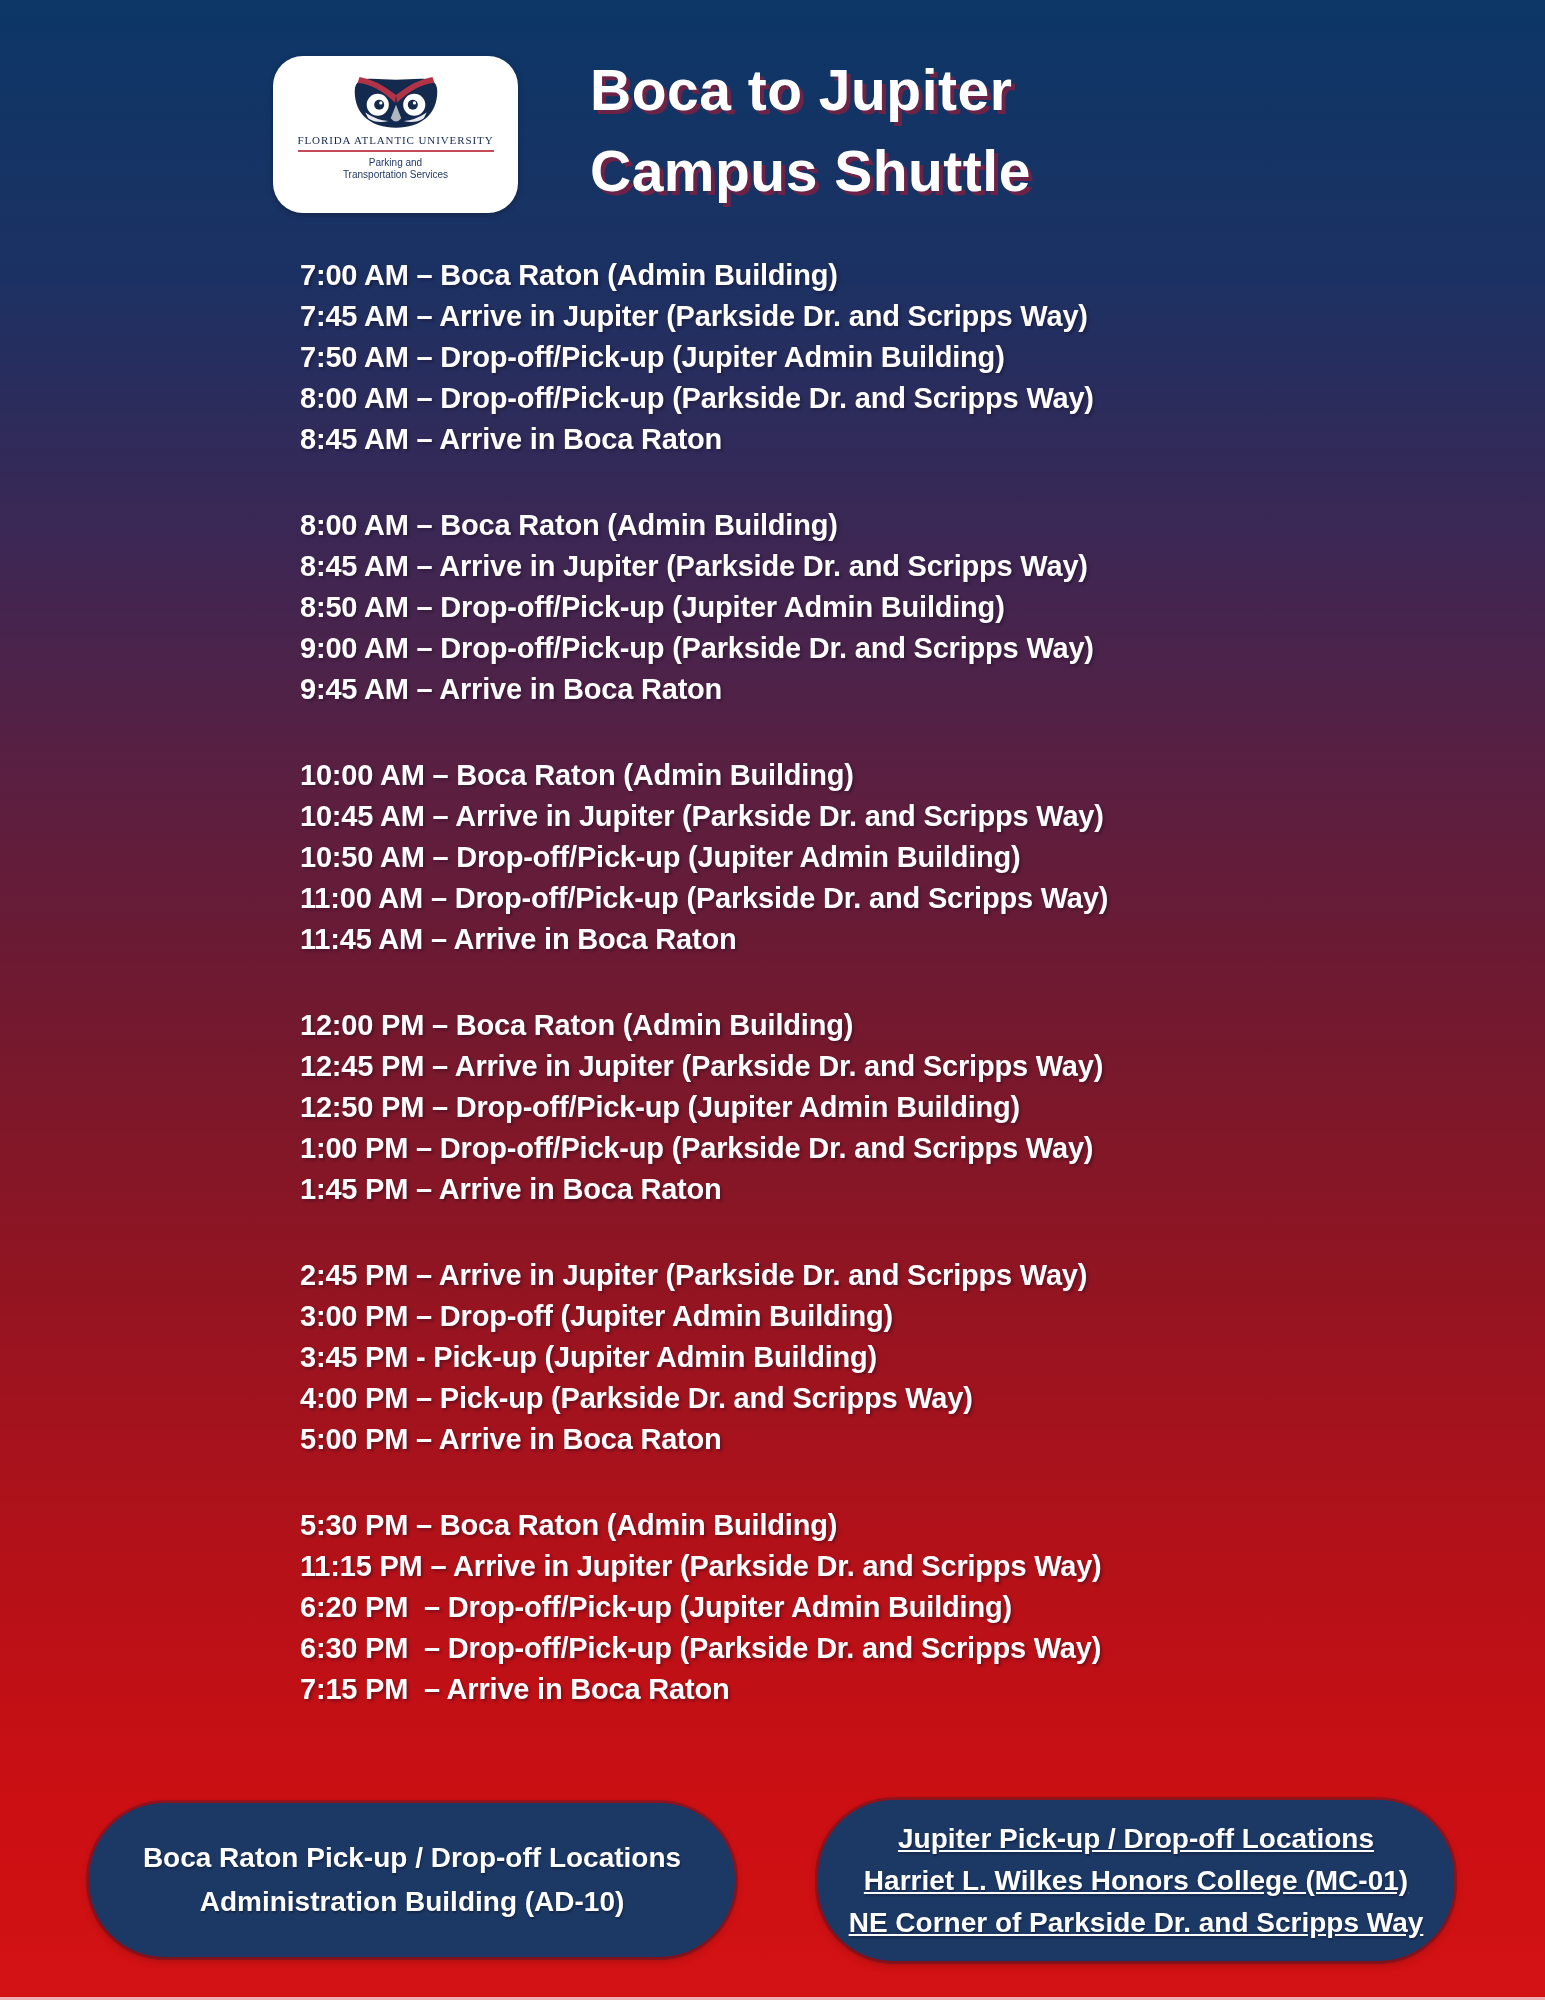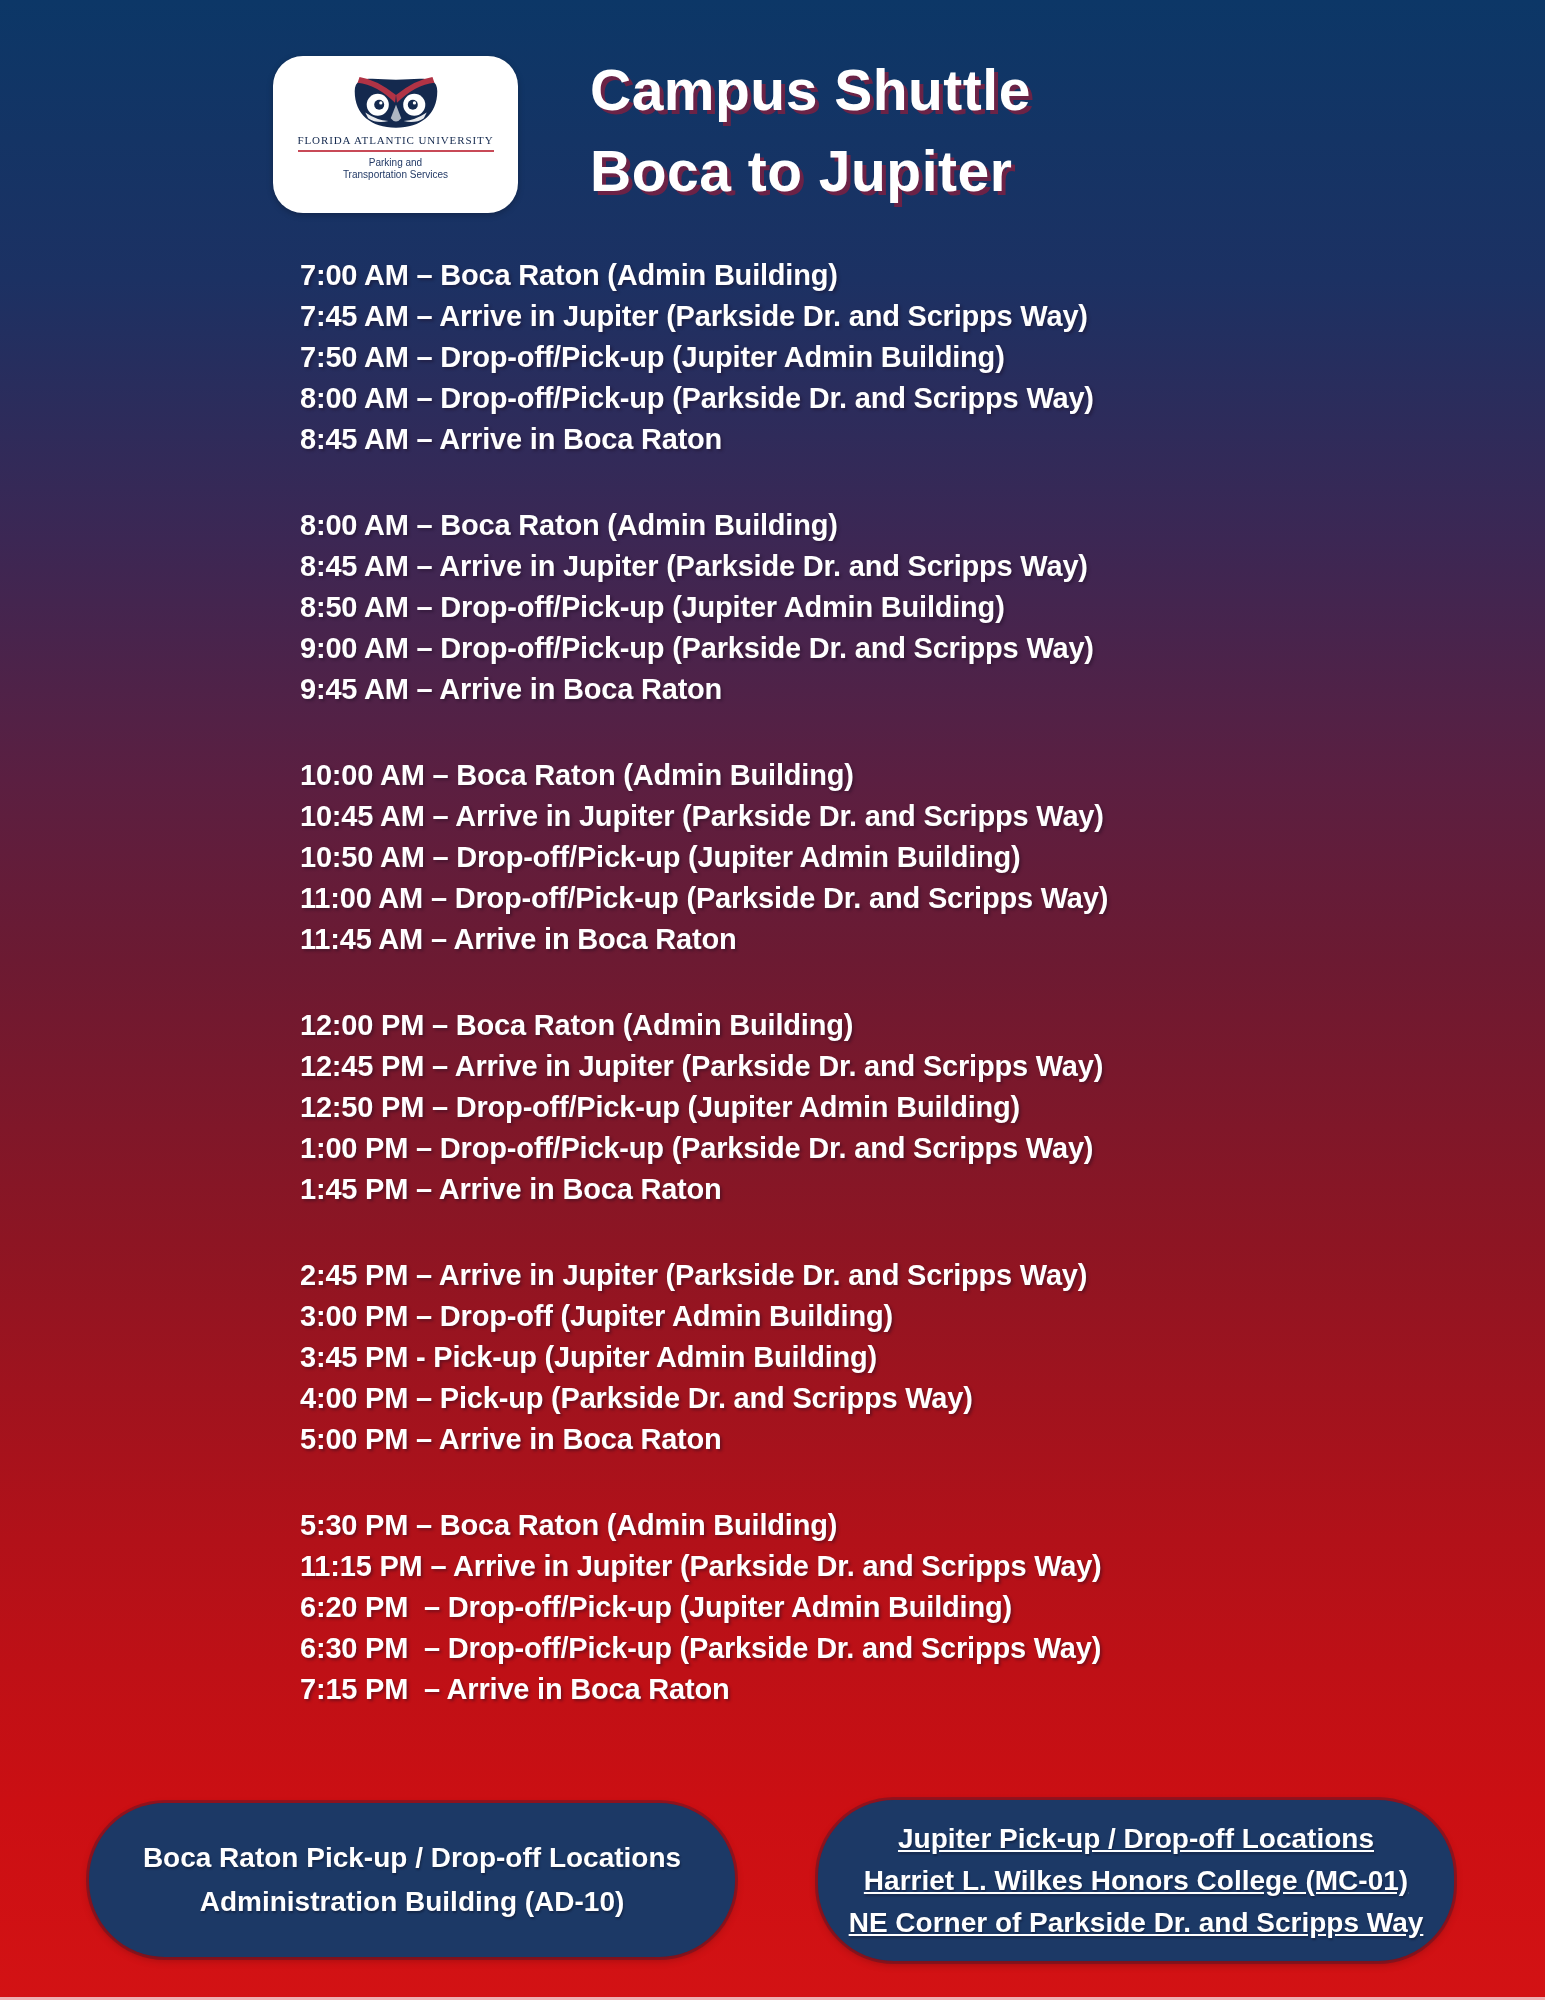--- a/index.html
+++ b/index.html
@@ -111,22 +111,22 @@
       <path d="M18,48 Q30,56 42,57 Q30,60 21,54 Z" fill="#ffffff" opacity="0.9"></path>
       <path d="M82,48 Q70,56 58,57 Q70,60 79,54 Z" fill="#ffffff" opacity="0.9"></path>
     </svg>
     <div class="logo-university">FLORIDA ATLANTIC UNIVERSITY</div>
     <div class="logo-rule"></div>
     <div class="logo-dept">Parking and</div>
     <div class="logo-dept">Transportation Services</div>
   </div>
 
   <h1 class="title">
+    <div>Boca to Jupiter</div>
     <div>Campus Shuttle</div>
-    <div>Boca to Jupiter</div>
   </h1>
 
   <main class="schedule">
       <div class="block">
         <div class="line">7:00 AM – Boca Raton (Admin Building)</div>
         <div class="line">7:45 AM – Arrive in Jupiter (Parkside Dr. and Scripps Way)</div>
         <div class="line">7:50 AM – Drop-off/Pick-up (Jupiter Admin Building)</div>
         <div class="line">8:00 AM – Drop-off/Pick-up (Parkside Dr. and Scripps Way)</div>
         <div class="line">8:45 AM – Arrive in Boca Raton</div>
       </div>

